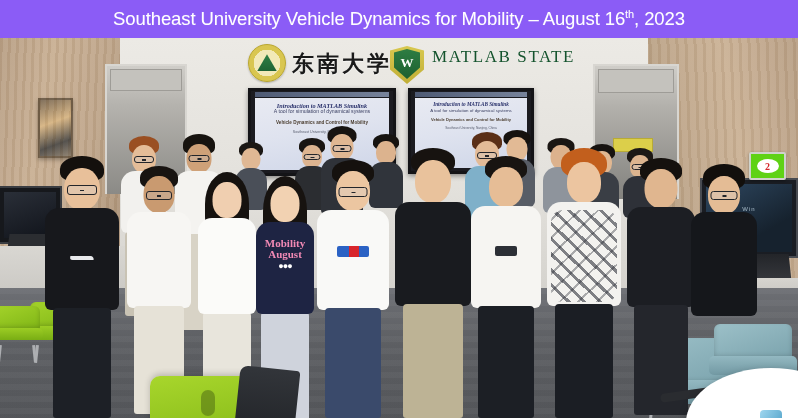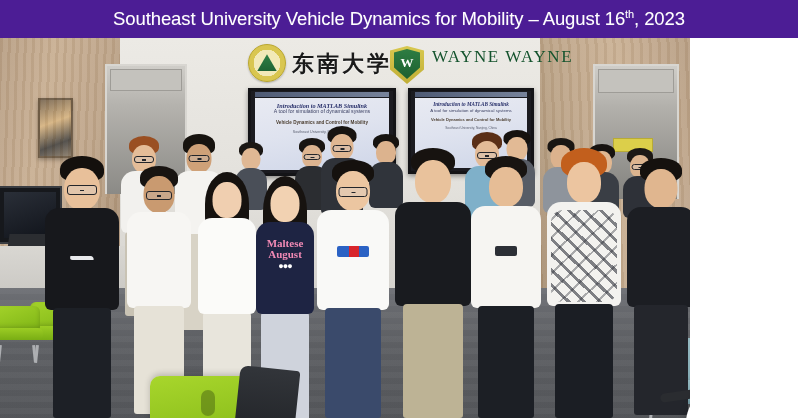--- a/index.html
+++ b/index.html
@@ -8,36 +8,36 @@
     width:798px; height:418px;
     background:#ffffff;
     font-family:"Liberation Sans", sans-serif;
     overflow:hidden;
   }
   #page { position:relative; width:798px; height:418px; overflow:hidden; background:#fff; }
 
   
   .banner {
     position:absolute; left:0; top:0; width:798px; height:38px;
-    background:#4c1d95;
+    background:#8b5cf6;
     display:flex; align-items:center; justify-content:center;
     z-index:40;
   }
   .banner-title {
     color:#ffffff;
     font-family:"Liberation Sans", sans-serif;
     font-size:18.5px; font-weight:400; letter-spacing:-0.1px;
     white-space:nowrap;
     text-shadow:0 0 1px rgba(255,255,255,0.25);
   }
   .banner-title sup { font-size:11px; vertical-align:super; }
 
   
   .photo {
-    position:absolute; left:0; top:38px; width:690px; height:380px;
+    position:absolute; left:0; top:38px; width:798px; height:380px;
     overflow:hidden;
     background:#8f8c87;
   }
 
   
   .wall-left {
     position:absolute; left:0; top:0; width:120px; height:230px;
     background:linear-gradient(100deg,#b9a086 0%,#c9b094 35%,#bfa68b 70%,#ab9278 100%);
   }
   .wall-left:after{
@@ -331,21 +331,21 @@
       <div class="seu-ring"></div>
     </div>
     <div class="seu-hanzi">东南大学</div>
 
     <div class="logo-wsu-shield">
       <div class="sh"></div>
         <div class="sh2"></div>
       <div class="wlet">W</div>
     </div>
     <div class="wsu-text">
-      <div class="l1">WAYNE WAYNE</div>
+      <div class="l1">MATLAB STATE</div>
     </div>
 
     <div class="screen left">
       <div class="slide">
         <div class="bar"></div>
         <div class="t1">Introduction to MATLAB Simulink</div>
         <div class="t2">A tool for simulation of dynamical systems</div>
         <div class="t3">Vehicle Dynamics and Control for Mobility</div>
         <div class="t4">Southeast University, Nanjing, China</div>
       </div>
@@ -495,21 +495,21 @@
       <div class="torso" style="top:46px; width:58px; height:96px; background:#fbfbf9; z-index:3;"></div>
       <div class="legs" style="top:140px; width:48px; height:104px; background:#e8e5dc;"></div>
 
     </div>
 
     <div class="person" style="left:254px; top:138px; width:62px; height:242px;">
       <div class="hair" style="top:0; width:44px; height:70px; background:#171310; border-radius:50% 50% 30% 30%;"></div>
       <div class="head" style="top:10px; width:29px; height:36px; background:#f2d2b2; z-index:2;"></div>
       <div class="torso" style="top:46px; width:58px; height:92px; background:#1e2443; z-index:3;"></div>
       <div class="maltese" style="top:62px; width:50px; font-size:11px; z-index:4;">
-        <div>Maltese</div>
+        <div>Mobility</div>
         <div>August</div>
         <div class="dogs">●●●</div>
       </div>
       <div class="legs" style="top:136px; width:48px; height:108px; background:#cfd3dc;"></div>
 
     </div>
 
     <div class="person" style="left:318px; top:122px; width:70px; height:258px;">
       <div class="hair" style="top:0; width:42px; height:24px; background:#15110e;"></div>
       <div class="head" style="top:11px; width:34px; height:40px; background:#ecc6a1;"></div>

